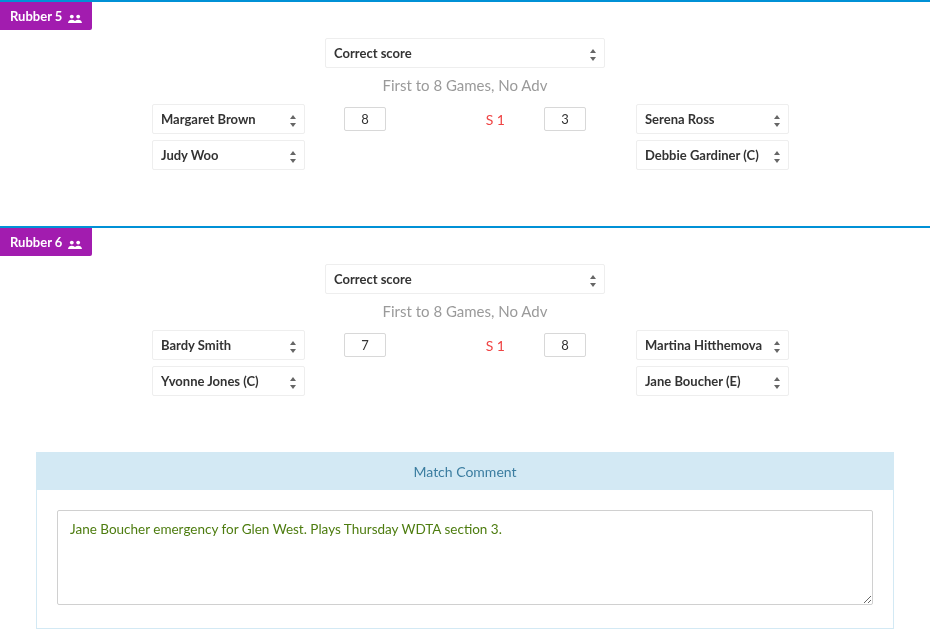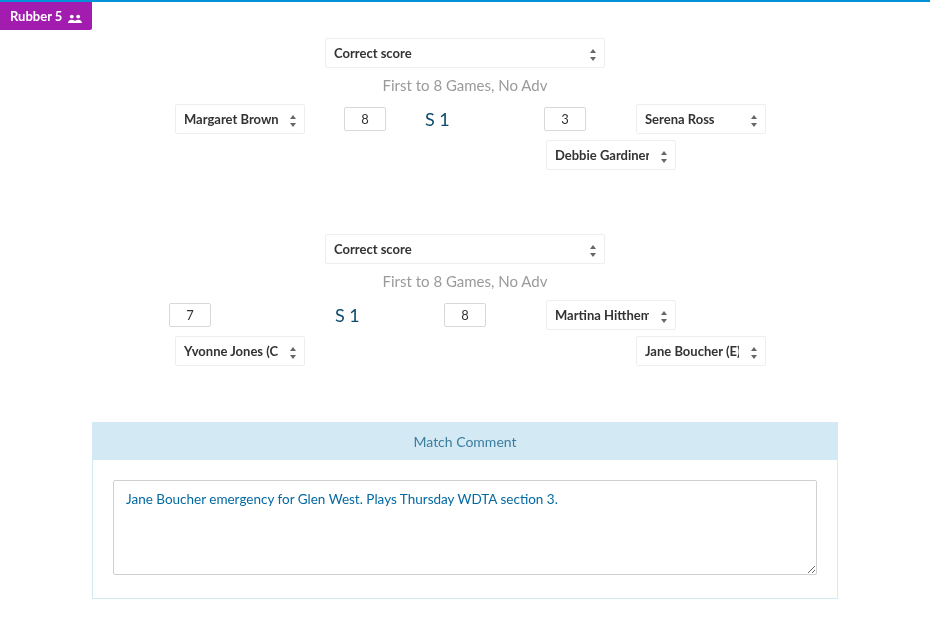--- a/index.html
+++ b/index.html
@@ -48,21 +48,21 @@
     color: #333;
     background: #fff;
     border: 1px solid #eee;
     border-radius: 2px;
     padding: 6px 26px 6px 8px;
     appearance: none;
     -webkit-appearance: none;
     width: 100%;
     cursor: pointer;
   }
-  .select.player { width: 130px; }
+  .select.player { width: 153px; }
   .select.score-type { width: 280px; }
   .caret {
     position: absolute;
     right: 8px;
     top: 50%;
     transform: translateY(-50%);
     width: 8px;
     height: 12px;
     pointer-events: none;
     color: #666;
@@ -90,47 +90,47 @@
     height: 24px;
     text-align: center;
     font: inherit;
     font-size: 13px;
     color: #333;
     border: 1px solid #d8d8d8;
     border-radius: 2px;
     justify-self: center;
   }
   .set-label {
-    color: #0c4a6e;
-    font-size: 18px;
-    text-align: left;
+    color: #ef4444;
+    font-size: 14px;
+    text-align: right;
   }
 
   .comment-panel {
-    width: 746px;
+    width: 858px;
     margin: 0 auto;
     border: 1px solid #d3e9f4;
   }
   .comment-header {
     background: #d3e9f4;
     color: #3b7da0;
     text-align: center;
     padding: 10px 0;
     font-size: 14px;
   }
   .comment-body { padding: 20px; background: #fff; }
   .comment-textarea {
     width: 100%;
     height: 95px;
     border: 1px solid #d0d0d0;
     border-radius: 2px;
     padding: 10px 12px;
     font-family: inherit;
     font-size: 13.5px;
-    color: #0369a1;
+    color: #4d7c0f;
     resize: both;
   }
 </style>
 </head>
 <body>
 
 <div class="rubber-block">
   <div class="rubber-header">
     <div class="rubber-tab">
       <span>Rubber 5</span>
@@ -173,50 +173,78 @@
       <select class="select player">
         <option>Serena Ross</option>
       </select>
       <span class="caret"><svg viewBox="0 0 8 12" fill="#666">
             <path d="M4 0l3 4H1zM4 12l3-4H1z"></path>
           </svg></span>
     </div>
   </div>
 
   <div class="scoreline">
+    <div class="left-col select-wrap">
+      <select class="select player">
+        <option>Judy Woo</option>
+      </select>
+      <span class="caret"><svg viewBox="0 0 8 12" fill="#666">
+            <path d="M4 0l3 4H1zM4 12l3-4H1z"></path>
+          </svg></span>
+    </div>
     <div></div>
       <div></div>
       <div></div>
     <div class="right-col select-wrap">
       <select class="select player">
         <option>Debbie Gardiner (C)</option>
       </select>
       <span class="caret"><svg viewBox="0 0 8 12" fill="#666">
             <path d="M4 0l3 4H1zM4 12l3-4H1z"></path>
           </svg></span>
     </div>
   </div>
 </div>
 
 <div style="height:50px"></div>
 
 <div class="rubber-block">
+  <div class="rubber-header">
+    <div class="rubber-tab">
+      <span>Rubber 6</span>
+      <span class="icon">
+        <svg viewBox="0 0 22 14" fill="#fff">
+            <circle cx="6" cy="4" r="3"></circle>
+            <circle cx="16" cy="4" r="3"></circle>
+            <path d="M0 14c0-3 3-5 6-5s6 2 6 5zM10 14c0-3 3-5 6-5s6 2 6 5z"></path>
+          </svg>
+      </span>
+    </div>
+  </div>
   <div class="row">
     <div class="select-wrap score-type-select">
       <select class="select score-type">
         <option>Correct score</option>
       </select>
       <span class="caret"><svg viewBox="0 0 8 12" fill="#666">
             <path d="M4 0l3 4H1zM4 12l3-4H1z"></path>
           </svg></span>
     </div>
   </div>
   <div class="format-label">First to 8 Games, No Adv</div>
 
   <div class="scoreline">
+    <div class="left-col select-wrap">
+      <select class="select player">
+        <option>Bardy Smith</option>
+      </select>
+      <span class="caret"><svg viewBox="0 0 8 12" fill="#666">
+            <path d="M4 0l3 4H1zM4 12l3-4H1z"></path>
+          </svg></span>
+    </div>
     <input class="score-input" value="7" style="">
     <div class="set-label">S 1</div>
     <input class="score-input" value="8" style="">
     <div class="right-col select-wrap">
       <select class="select player">
         <option>Martina Hitthemova</option>
       </select>
       <span class="caret"><svg viewBox="0 0 8 12" fill="#666">
             <path d="M4 0l3 4H1zM4 12l3-4H1z"></path>
           </svg></span>

